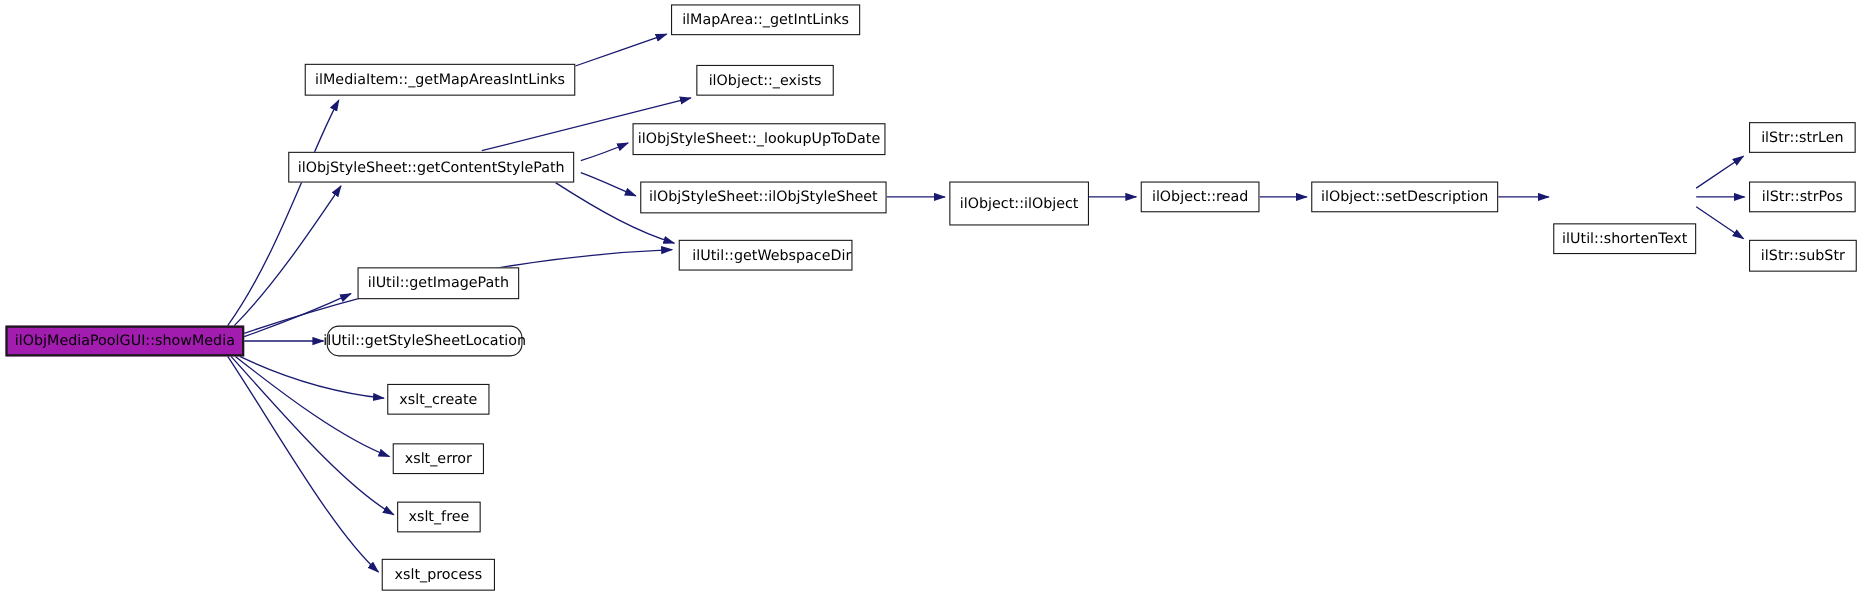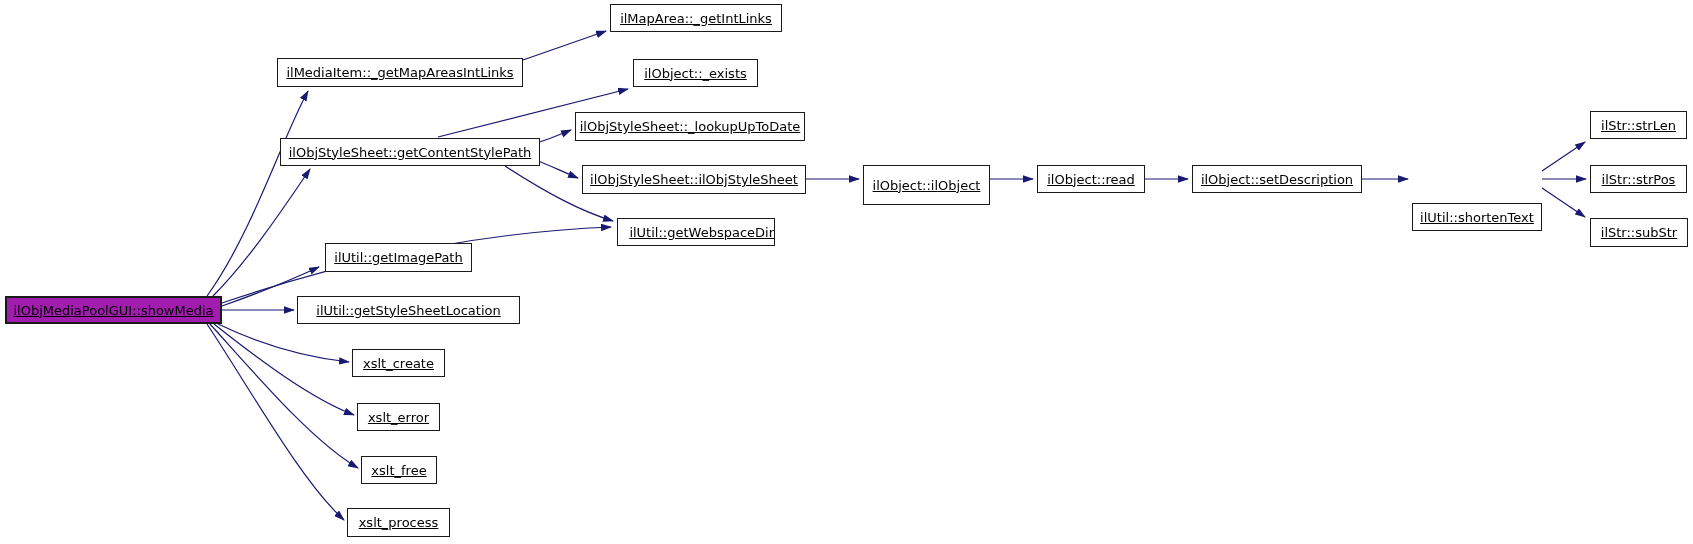--- a/index.html
+++ b/index.html
@@ -21,21 +21,20 @@
     position: absolute;
     box-sizing: border-box;
     display: flex; align-items: center; justify-content: center;
     background: #ffffff;
     border: 1.5px solid #1a1a1a;
     font-size: 13px;
     line-height: 1;
     color: #000000;
     white-space: nowrap;
     cursor: pointer;
-    text-decoration: underline;
   }
   .node.current {
     background: #a21caf;
     border-width: 2px;
     cursor: default;
   }
   .edge {
     fill: none;
     stroke: #191970;
     stroke-width: 1.2px;
@@ -75,42 +74,42 @@
         <path d="M1542,188 L1585,217" class="edge" stroke="#191970" marker-end="url(#arrow)"></path>
       </g>
   </svg>
   <div id="node-layer">
       <div class="node current" style="left: 5px; top: 296px; width: 217px; height: 28px;">
         <span>ilObjMediaPoolGUI::showMedia</span>
       </div>
       <div class="node" style="left: 277px; top: 58px; width: 246px; height: 29px;">
         <span>ilMediaItem::_getMapAreasIntLinks</span>
       </div>
-      <div class="node" style="left: 280px; top: 138px; width: 260px; height: 28px;">
+      <div class="node" style="left: 262px; top: 138px; width: 260px; height: 28px;">
         <span>ilObjStyleSheet::getContentStylePath</span>
       </div>
       <div class="node" style="left: 610px; top: 4px; width: 172px; height: 28px;">
         <span>ilMapArea::_getIntLinks</span>
       </div>
       <div class="node" style="left: 633px; top: 59px; width: 125px; height: 28px;">
         <span>ilObject::_exists</span>
       </div>
       <div class="node" style="left: 575px; top: 112px; width: 230px; height: 29px;">
         <span>ilObjStyleSheet::_lookupUpToDate</span>
       </div>
       <div class="node" style="left: 582px; top: 165px; width: 224px; height: 29px;">
         <span>ilObjStyleSheet::ilObjStyleSheet</span>
       </div>
       <div class="node" style="left: 617px; top: 218px; width: 158px; height: 28px; justify-content: flex-end;">
         <span>ilUtil::getWebspaceDir</span>
       </div>
       <div class="node" style="left: 325px; top: 243px; width: 147px; height: 29px;">
         <span>ilUtil::getImagePath</span>
       </div>
-      <div class="node" style="left: 297px; top: 296px; width: 223px; height: 28px;">
+      <div class="node" style="left: 297px; top: 296px; width: 178px; height: 28px; border-radius: 11px;">
         <span>ilUtil::getStyleSheetLocation</span>
       </div>
       <div class="node" style="left: 352px; top: 349px; width: 93px; height: 28px;">
         <span>xslt_create</span>
       </div>
       <div class="node" style="left: 357px; top: 403px; width: 83px; height: 28px;">
         <span>xslt_error</span>
       </div>
       <div class="node" style="left: 361px; top: 456px; width: 76px; height: 28px;">
         <span>xslt_free</span>

